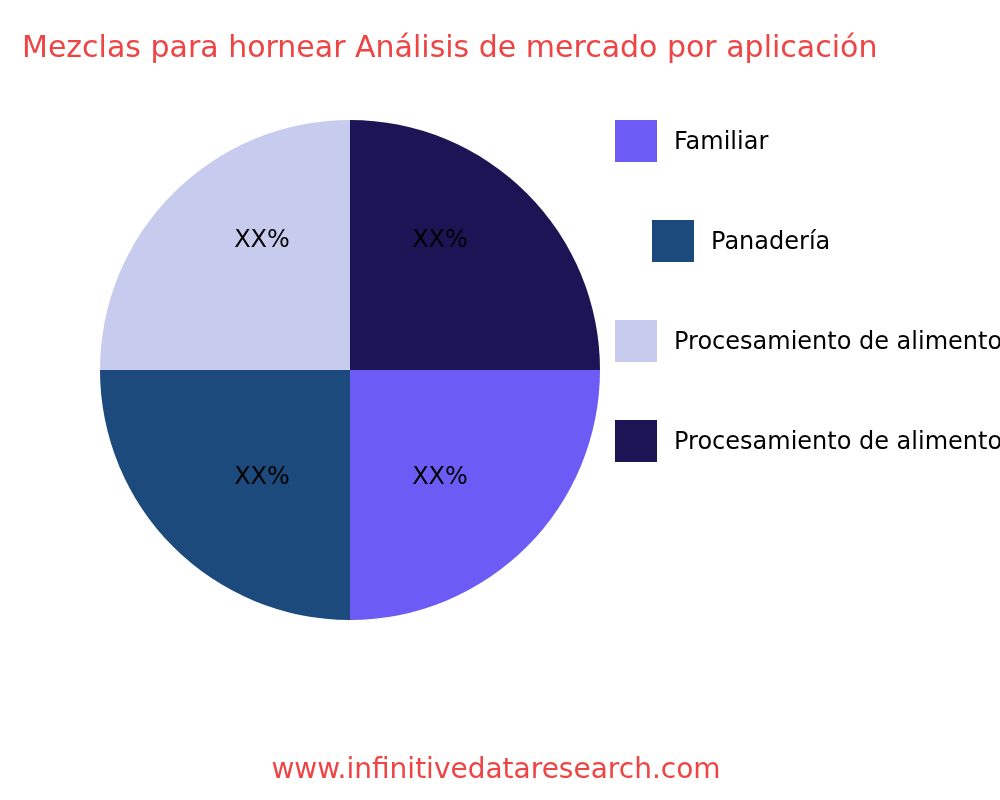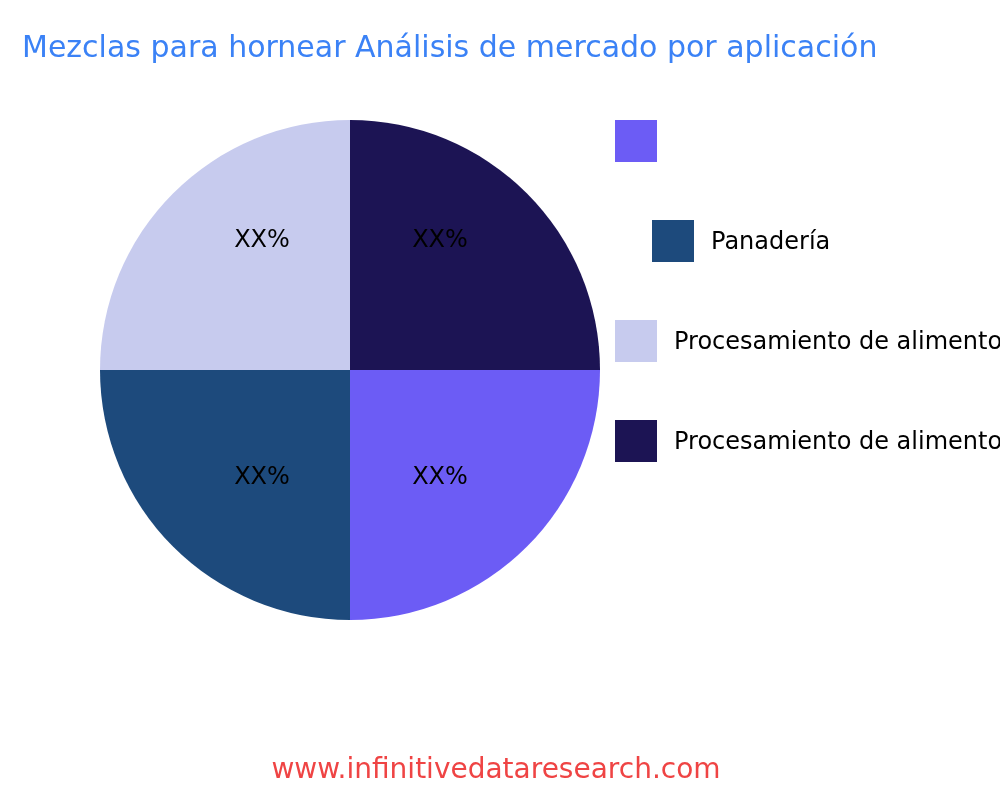--- a/index.html
+++ b/index.html
@@ -23,21 +23,21 @@
     overflow: hidden;
   }
 
   
   .chart-title {
     position: absolute;
     left: 22px;
     top: 27px;
     font-size: 30px;
     line-height: 40px;
-    color: #3b82f6;
+    color: #ef4444;
     white-space: nowrap;
     letter-spacing: 0px;
   }
 
   
   .pie-area {
     position: absolute;
     left: 100px;
     top: 120px;
     width: 500px;
@@ -124,20 +124,21 @@
       <text class="slice-label" x="340" y="357">XX%</text>
       <text class="slice-label" x="162" y="357">XX%</text>
       <text class="slice-label" x="162" y="120">XX%</text>
     </svg>
   </div>
 
   <div class="legend">
 
     <div class="legend-item i0">
       <span class="legend-swatch" style="background: rgb(108, 92, 245);"></span>
+      <span class="legend-label">Familiar</span>
     </div>
 
     <div class="legend-item i1">
       <span class="legend-swatch" style="background: rgb(29, 74, 124);"></span>
       <span class="legend-label">Panadería</span>
     </div>
 
     <div class="legend-item i2">
       <span class="legend-swatch" style="background: rgb(199, 203, 238);"></span>
       <span class="legend-label">Procesamiento de alimentos</span>

